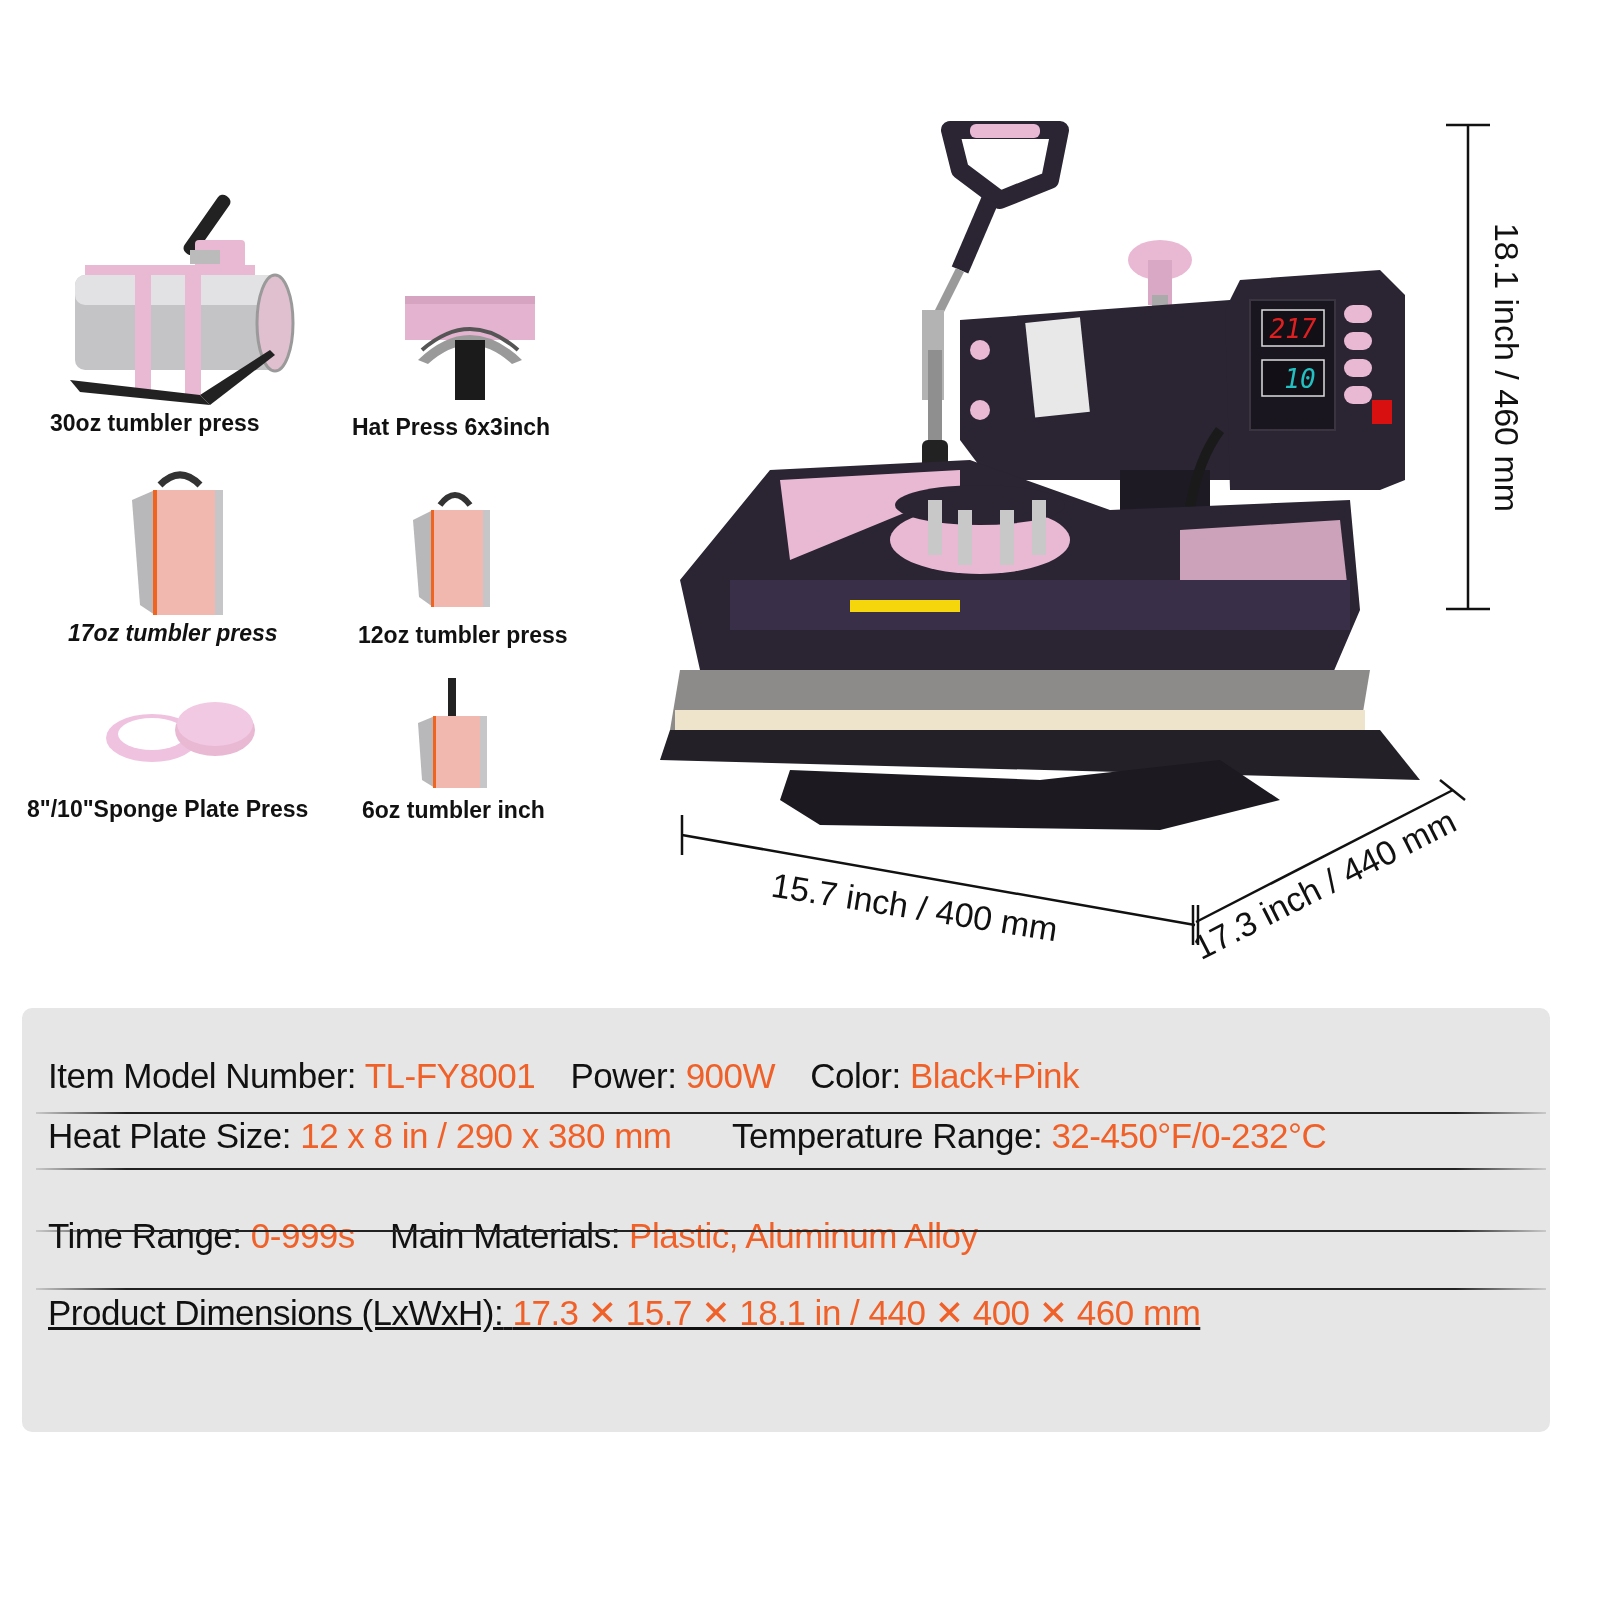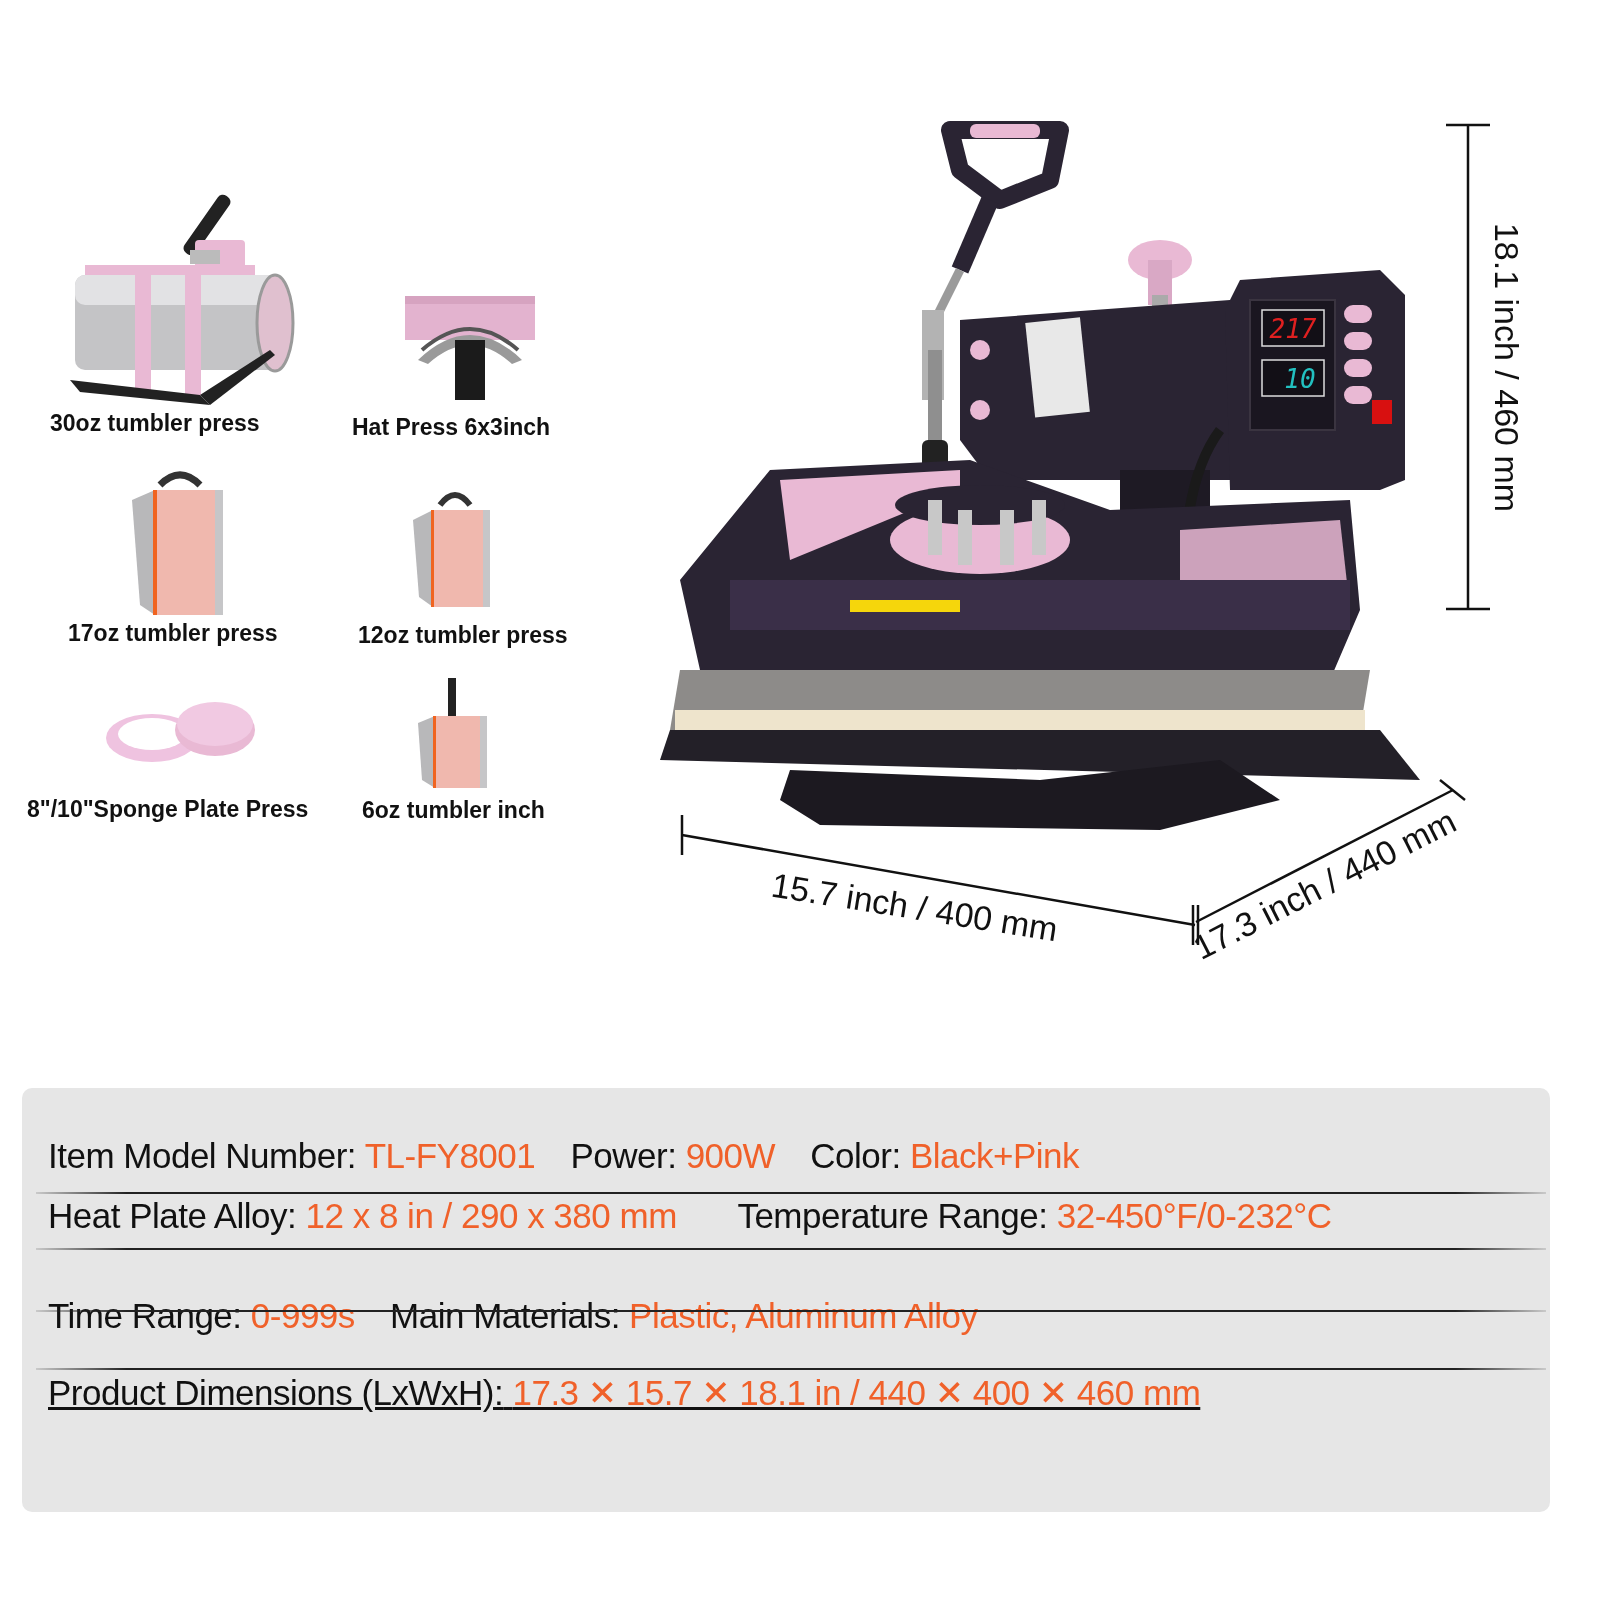--- a/index.html
+++ b/index.html
@@ -1,20 +1,20 @@
 <!DOCTYPE html>
 <html><head>
 <meta charset="utf-8">
 <style>
   html,body{margin:0;padding:0;background:#ffffff;}
   body{width:1600px;height:1600px;position:relative;overflow:hidden;font-family:"Liberation Sans","DejaVu Sans",sans-serif;}
   .abs{position:absolute;}
   .acc-label{position:absolute;font-weight:bold;font-size:23px;color:#111;white-space:nowrap;letter-spacing:0px;}
   .dim-label{position:absolute;font-size:34px;color:#111;white-space:nowrap;font-weight:500;transform-origin:center center;}
-  .spec-panel{position:absolute;left:22px;top:1088px;width:1528px;height:424px;background:#e6e6e6;border-radius:10px;}
+  .spec-panel{position:absolute;left:22px;top:1008px;width:1528px;height:424px;background:#e6e6e6;border-radius:10px;}
   .spec-row{position:absolute;left:26px;font-size:35px;color:#111;white-space:nowrap;letter-spacing:-0.5px;}
   .spec-row .k{color:#111;}
   .spec-row .v{color:var(--accent);}
   .spec-row .gap{display:inline-block;width:26px;}
   .divider{position:absolute;left:14px;width:1510px;height:2px;background:linear-gradient(90deg,rgba(40,40,40,0.15),#222 6%,#222 94%,rgba(40,40,40,0.15));}
   svg{display:block;}
 </style>
 </head>
 <body>
 
@@ -50,21 +50,21 @@
 
   <div class="abs" style="left:120px;top:465px;width:120px;height:155px;">
     <svg width="120" height="155" viewBox="0 0 120 155">
       <path d="M40 20 Q60 0 80 20" stroke="#333" stroke-width="7" fill="none"></path>
       <path d="M12 35 L35 25 L35 150 L20 140 Z" fill="#b8b8ba"></path>
       <rect x="35" y="25" width="60" height="125" fill="#f0b8ae"></rect>
       <rect x="33" y="25" width="4" height="125" fill="#f06420"></rect>
       <rect x="95" y="25" width="8" height="125" fill="#c6c6c8"></rect>
     </svg>
   </div>
-  <div class="acc-label" style="left:68px;top:620px;">17oz tumbler press</div>
+  <div class="acc-label" style="left:68px;top:620px;font-style:italic;">17oz tumbler press</div>
 
   <div class="abs" style="left:405px;top:485px;width:100px;height:125px;">
     <svg width="100" height="125" viewBox="0 0 100 125">
       <path d="M35 20 Q50 0 65 20" stroke="#333" stroke-width="6" fill="none"></path>
       <path d="M8 35 L28 25 L28 122 L14 112 Z" fill="#b8b8ba"></path>
       <rect x="28" y="25" width="50" height="97" fill="#f0b8ae"></rect>
       <rect x="26" y="25" width="3" height="97" fill="#f06420"></rect>
       <rect x="78" y="25" width="7" height="97" fill="#c6c6c8"></rect>
     </svg>
   </div>
@@ -179,21 +179,21 @@
     <span class="k">Item Model Number:</span>
     <span class="v">TL-FY8001</span><span class="gap"></span>
     <span class="k">Power:</span>
     <span class="v">900W</span><span class="gap"></span>
     <span class="k">Color:</span>
     <span class="v">Black+Pink</span>
   </div>
   <div class="divider" style="top:104px;"></div>
 
   <div class="spec-row" style="top:108px;">
-    <span class="k">Heat Plate Alloy:</span>
+    <span class="k">Heat Plate Size:</span>
     <span class="v">12 x 8 in / 290 x 380 mm</span><span class="gap"></span><span class="gap"></span>
     <span class="k">Temperature Range:</span>
     <span class="v">32-450°F/0-232°C</span>
   </div>
   <div class="divider" style="top:160px;"></div>
 
   <div class="spec-row" style="top:168px;margin-top:40px;">
     <span class="k">Time Range:</span>
     <span class="v">0-999s</span><span class="gap"></span>
     <span class="k">Main Materials:</span>

